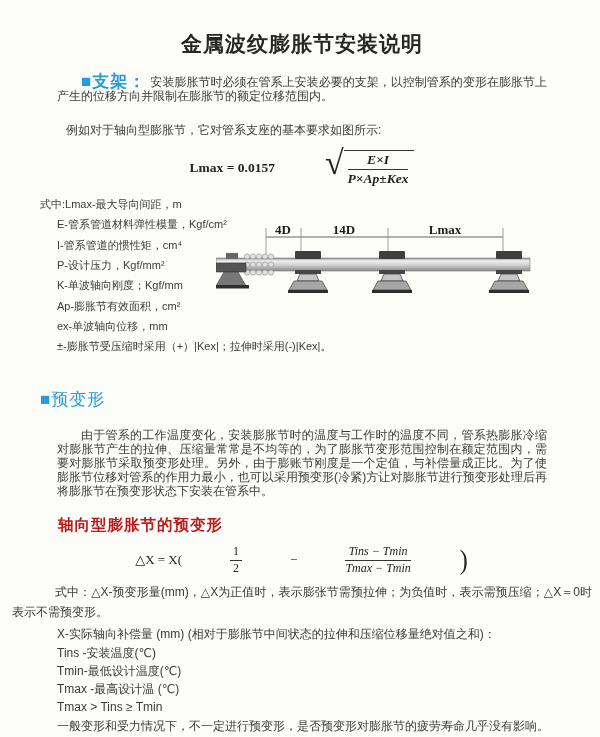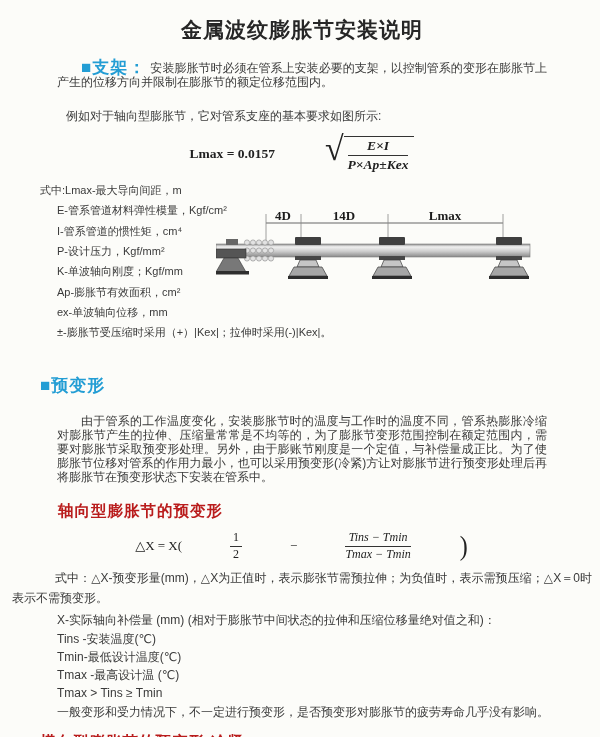--- a/index.html
+++ b/index.html
@@ -2,21 +2,21 @@
 <html><head>
 <meta charset="utf-8">
 <style>
   html,body{margin:0;padding:0;}
   body{
     width:600px;height:737px;overflow:hidden;
     background:#fcfcf9;
     font-family:"Liberation Sans","DejaVu Sans",sans-serif;
     color:#3a3a3a;
   }
-  .page{box-sizing:border-box;width:600px;height:725px;padding:12px 36px 0 40px;position:relative;}
+  .page{box-sizing:border-box;width:600px;height:725px;padding:26px 36px 0 40px;position:relative;}
 
   .title{
     text-align:center;font-size:21px;font-weight:bold;color:#262626;
     margin:4px 0 14px 0;letter-spacing:1px;
   }
 
   .para{font-size:12px;line-height:14px;margin:17px;text-align:justify;}
   .para.first{ text-indent:24px; }
   .sec-inline{
     color:#239dd4;font-size:17px;font-weight:bold;letter-spacing:1px;
@@ -42,21 +42,21 @@
   .fx-gap{padding:0 4px;}
 
   
   .defs-row{position:relative;margin-top:8px;min-height:182px;}
   .def-line{font-size:11px;line-height:20.3px;white-space:nowrap;}
   .def-line.sub{padding-left:17px;}
   .diagram{position:absolute;right:-4px;top:26px;width:352px;height:95px;}
   .diagram text{font-family:"Liberation Serif","DejaVu Serif",serif;font-weight:bold;font-size:13px;fill:#1c1c1c;}
 
   
-  .sec-h{color:#239dd4;font-size:17px;font-weight:bold;letter-spacing:1px;margin:12px 0 3px 0;}
+  .sec-h{color:#239dd4;font-size:17px;font-weight:normal;letter-spacing:1px;margin:12px 0 3px 0;}
   .sub-h{color:#b91c1c;font-size:15.5px;font-weight:bold;letter-spacing:1px;margin:10px 0 4px 0;}
   .sub-h.ind{padding-left:18px;}
 
   .explain{font-size:12px;line-height:20px;margin:4px -28px 0 -28px;text-indent:43px;text-align:justify;}
   .items{margin-top:2px;}
   .item-line{font-size:12px;line-height:18px;padding-left:17px;}
   .item-line.wide{line-height:20px;}
 </style>
 </head>
 <body>

